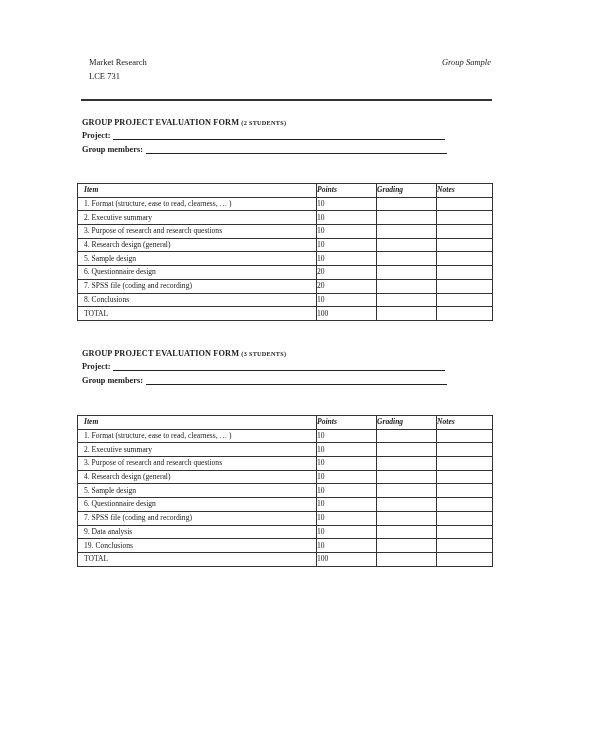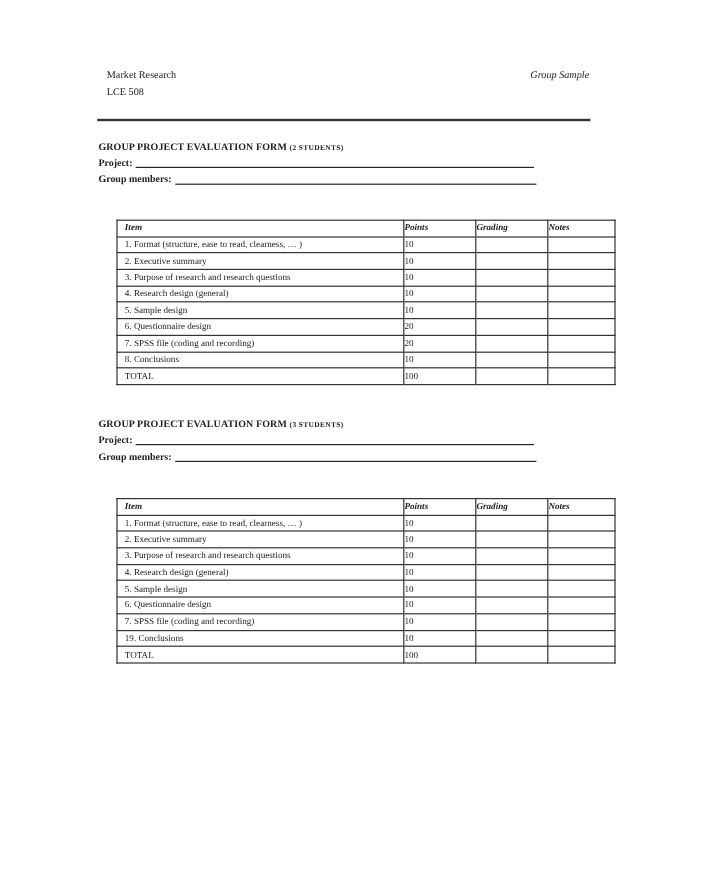--- a/index.html
+++ b/index.html
@@ -63,21 +63,20 @@
     }
     table.eval {
       position: absolute;
       left: 77px;
       width: 415px;
       border-collapse: collapse;
       border: 1.5px solid #333;
       font-size: 7.6px;
       color: #222;
       table-layout: fixed;
-      margin-left: 20px;
     }
     table.eval td, table.eval th {
       border: 1px solid #333;
       padding: 0 0 0 6px;
       height: 12.7px;
       line-height: 12px;
       vertical-align: middle;
       white-space: nowrap;
       overflow: hidden;
     }
@@ -95,21 +94,21 @@
     }
     col.c-item { width: 239px; }
     col.c-pts { width: 60px; }
     col.c-grd { width: 60px; }
     col.c-nts { width: 56px; }
   </style>
 </head>
 <body>
 
 <div class="abs hdr-left" style="top:57px;">Market Research</div>
-<div class="abs hdr-left" style="top:71px;">LCE 508</div>
+<div class="abs hdr-left" style="top:71px;">LCE 731</div>
 <div class="abs hdr-right">Group Sample</div>
 <div class="abs rule"></div>
 
 <div class="abs form-title" style="top:118px;">
   <span>GROUP PROJECT EVALUATION FORM</span>
   <span class="sub">(2 STUDENTS)</span>
 </div>
 <div class="abs field-line" style="top:131px;">
   <span>Project:</span>
   <span class="blank" style="width:332px;"></span>
@@ -253,20 +252,26 @@
     <td></td>
     <td></td>
   </tr>
   <tr>
     <td>7. SPSS file (coding and recording)</td>
     <td class="c">10</td>
     <td></td>
     <td></td>
   </tr>
   <tr>
+    <td>9. Data analysis</td>
+    <td class="c">10</td>
+    <td></td>
+    <td></td>
+  </tr>
+  <tr>
     <td>19. Conclusions</td>
     <td class="c">10</td>
     <td></td>
     <td></td>
   </tr>
   <tr class="total">
     <td>TOTAL</td>
     <td class="c">100</td>
     <td></td>
     <td></td>

